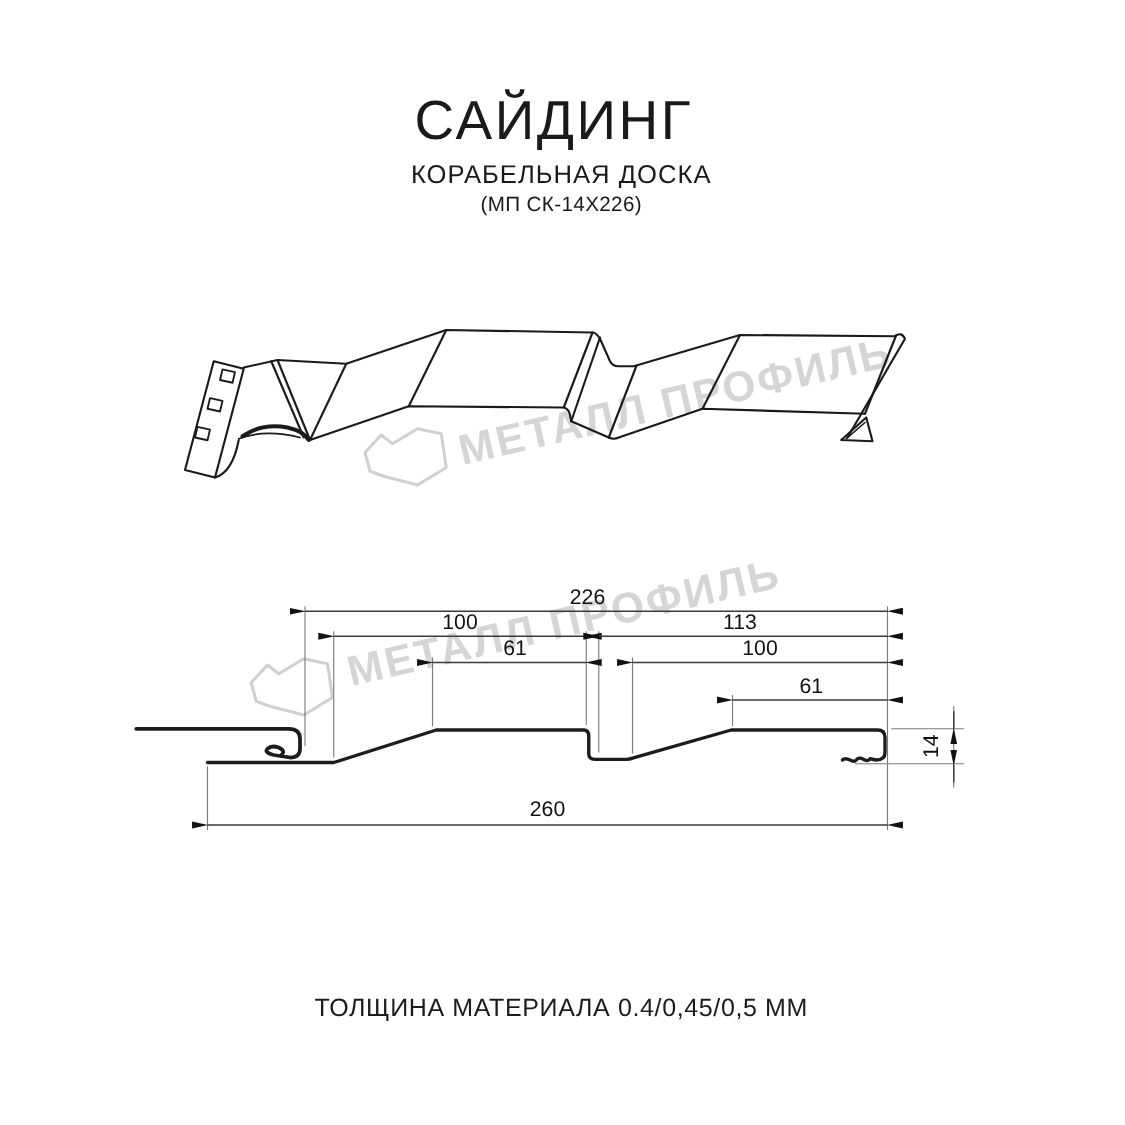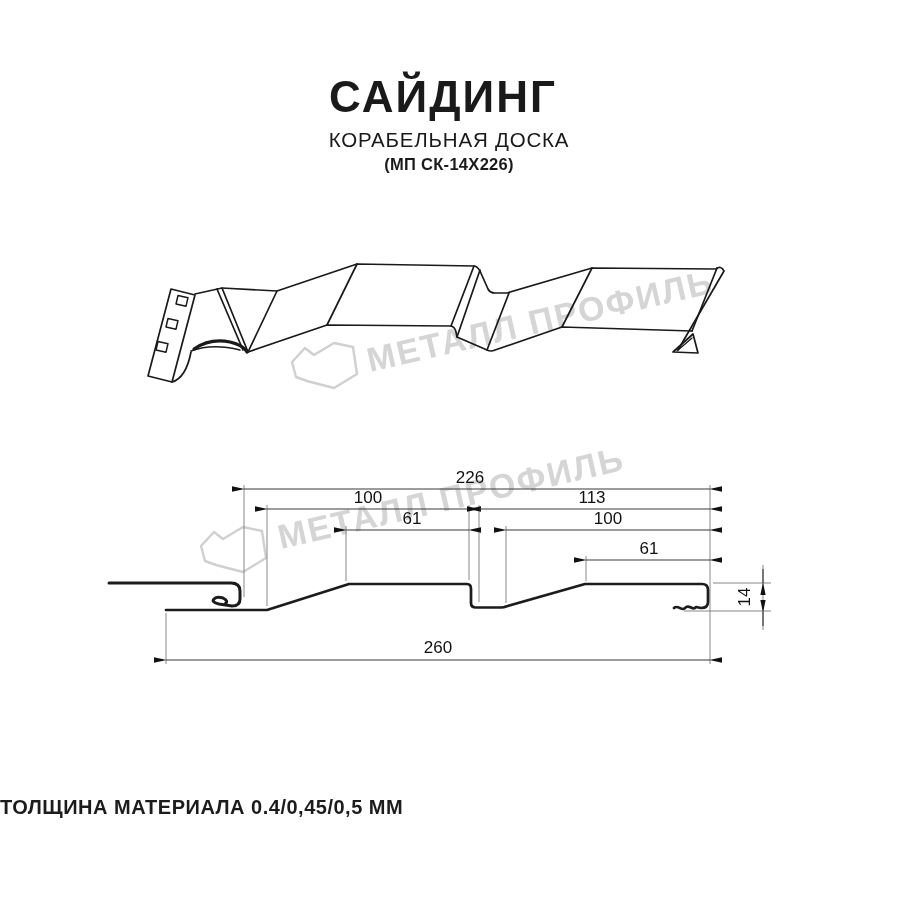--- a/index.html
+++ b/index.html
@@ -1,26 +1,26 @@
 <!DOCTYPE html>
 <html><head>
 <meta charset="utf-8">
 <style>
   html,body{margin:0;padding:0;}
   body{
     width:900px;height:900px;position:relative;background:#ffffff;overflow:hidden;
     font-family:"Liberation Sans","DejaVu Sans",sans-serif;
   }
   .title-block{position:absolute;left:0;top:0;width:898px;text-align:center;color:#1a1a1a;}
-  .t1{position:absolute;left:0;right:12px;top:72px;font-size:44px;font-weight:700;letter-spacing:2px;}
+  .t1{position:absolute;left:0;right:12px;top:72px;font-size:44px;font-weight:400;letter-spacing:2px;}
   .t2{position:absolute;left:0;right:0;top:128px;font-size:20.5px;font-weight:400;letter-spacing:0.8px;}
-  .t3{position:absolute;left:0;right:0;top:155px;font-size:16.5px;font-weight:700;letter-spacing:0.3px;}
+  .t3{position:absolute;left:0;right:0;top:155px;font-size:16.5px;font-weight:400;letter-spacing:0.3px;}
   .footer-note{
-    position:absolute;left:0;right:2px;top:796px;
-    font-size:20px;font-weight:700;letter-spacing:0.5px;color:#1c1c1c;
+    position:absolute;left:0;right:2px;top:796px;text-align:center;
+    font-size:20px;font-weight:400;letter-spacing:0.5px;color:#1c1c1c;
   }
   svg text.dim{font-family:"Liberation Sans","DejaVu Sans",sans-serif;font-size:17px;fill:#111;}
   svg text.wm{font-family:"Liberation Sans","DejaVu Sans",sans-serif;font-size:34px;font-weight:bold;fill:#d5d5d5;}
 </style>
 </head>
 <body>
 
 <div class="title-block">
   <div class="t1">САЙДИНГ</div>
   <div class="t2">КОРАБЕЛЬНАЯ ДОСКА</div>

